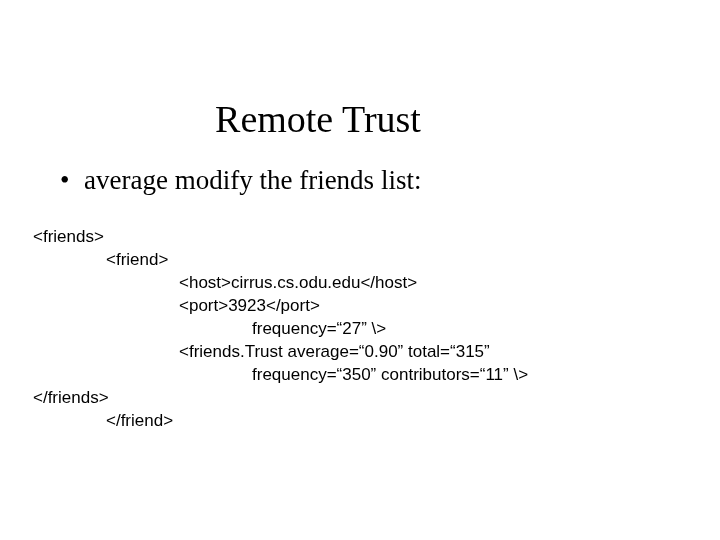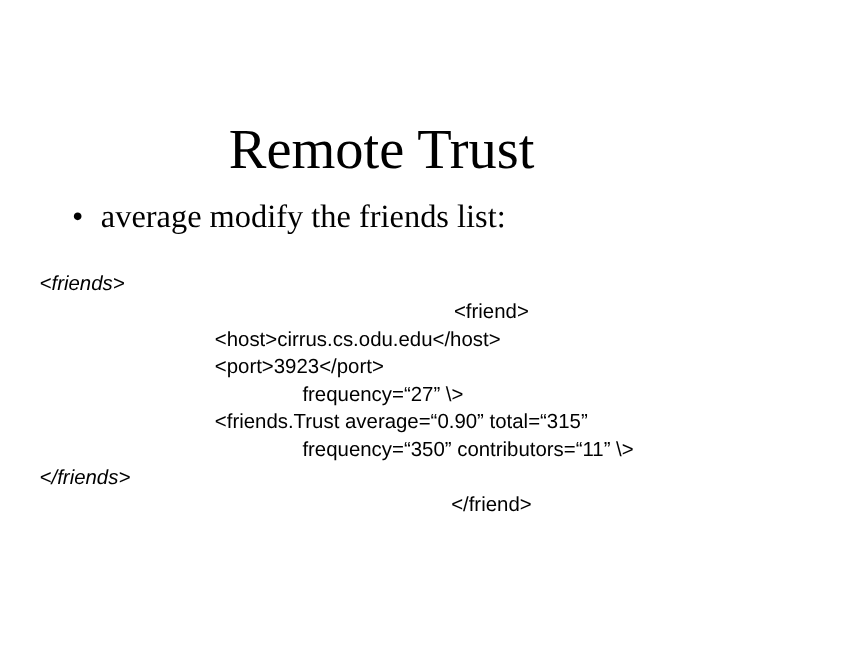--- a/index.html
+++ b/index.html
@@ -15,21 +15,21 @@
     color: #000000;
     overflow: hidden;
   }
   #slide-title {
     position: absolute;
     top: 72px;
     left: 0;
     width: 636px;
     text-align: center;
     font-family: "Liberation Serif", "DejaVu Serif", serif;
-    font-size: 47px;
+    font-size: 38px;
     line-height: 44px;
     font-weight: normal;
     color: #000000;
     white-space: nowrap;
   }
   #bullet-list {
     position: absolute;
     top: 163px;
     left: 56px;
     width: 610px;
@@ -60,22 +60,22 @@
     width: 680px;
     font-family: "Liberation Sans", "DejaVu Sans", sans-serif;
     font-size: 17px;
     line-height: 23px;
     color: #000000;
   }
   .code-line {
     white-space: pre;
     height: 23px;
   }
-  .ind-0 { padding-left: 0px; font-style: italic; }
-  .ind-1 { padding-left: 73px; text-align: center; }
+  .ind-0 { padding-left: 0px; }
+  .ind-1 { padding-left: 73px; }
   .ind-2 { padding-left: 146px; }
   .ind-3 { padding-left: 219px; }
 </style>
 </head>
 <body>
 
 <div id="slide">
 
   <h1 id="slide-title">Remote Trust</h1>
 

